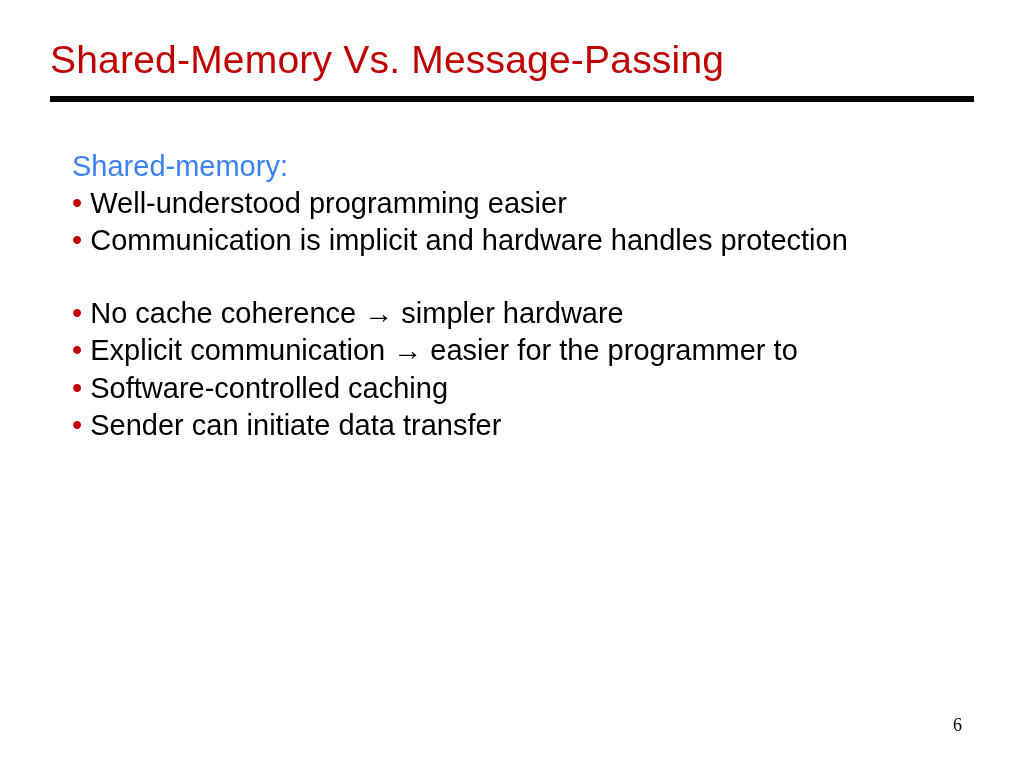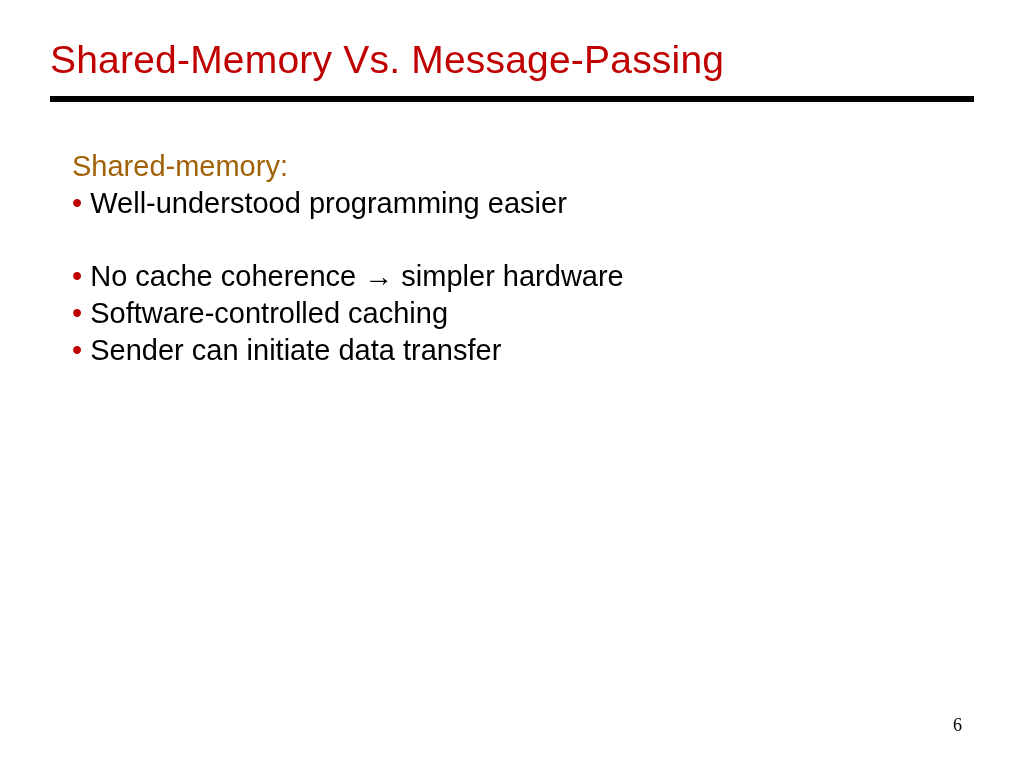--- a/index.html
+++ b/index.html
@@ -24,21 +24,21 @@
     margin-bottom: 46px;
   }
   .body {
     padding-left: 22px;
     padding-right: 10px;
     font-size: 29px;
     line-height: 1.28;
     color: #000000;
   }
   .section-head {
-    color: #a16207;
+    color: #3b82f6;
     margin-bottom: 0;
   }
   .bullet-line {
     display: block;
   }
   .dot {
     color: #c00000;
     display: inline;
   }
   .cont {
@@ -65,28 +65,34 @@
   <h1 class="title">Shared-Memory Vs. Message-Passing</h1>
   <div class="rule"></div>
 
   <div class="body">
 
     <div class="section-head">Shared-memory:</div>
 
     <div class="bullet-line">
       <span class="dot">• </span><span>Well-understood programming easier</span>
     </div>
+    <div class="bullet-line">
+      <span class="dot">• </span><span>Communication is implicit and hardware handles protection</span>
+    </div>
 
     <div class="gap"></div>
 
 
     <div class="bullet-line">
       <span class="dot">• </span><span>No cache coherence </span><span>→</span><span> simpler hardware</span>
     </div>
 
+    <div class="bullet-line">
+      <span class="dot">• </span><span>Explicit communication </span><span>→</span><span> easier for the programmer to</span>
+    </div>
 
     <div class="bullet-line">
       <span class="dot">• </span><span>Software-controlled caching</span>
     </div>
     <div class="bullet-line">
       <span class="dot">• </span><span>Sender can initiate data transfer</span>
     </div>
 
   </div>
 

